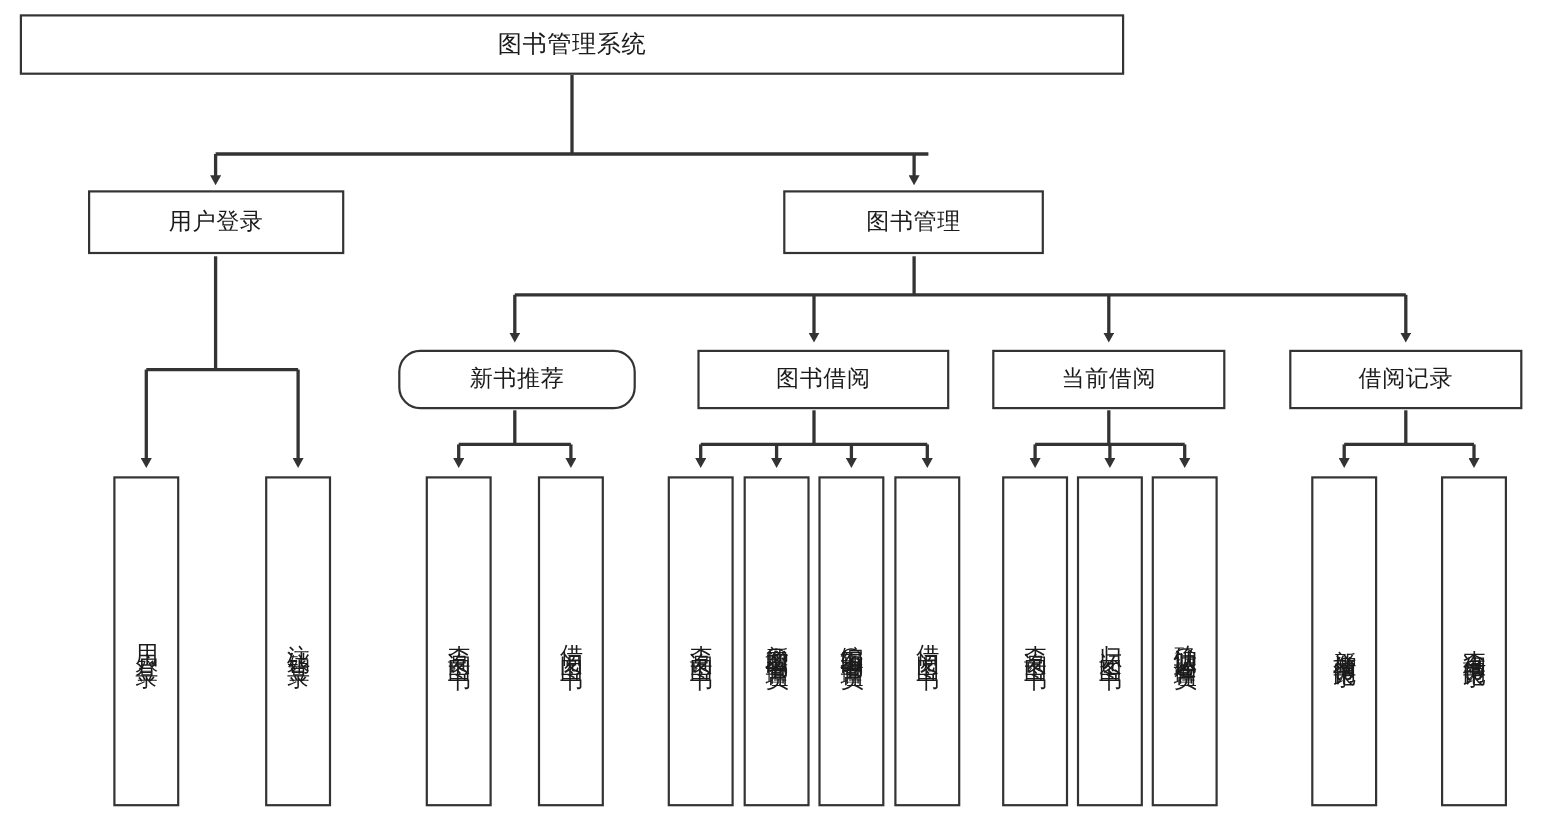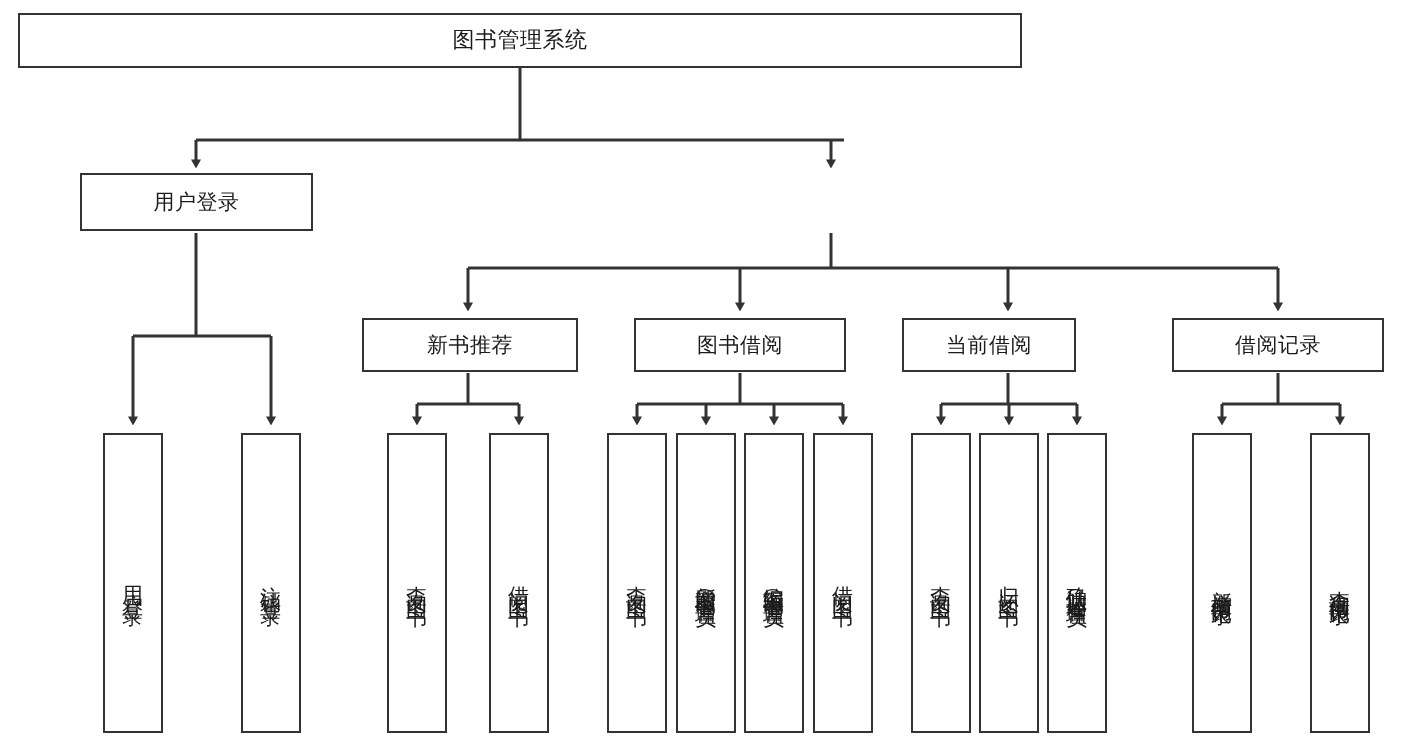--- a/index.html
+++ b/index.html
@@ -129,28 +129,31 @@
     </g>
   </svg>
 
   <div class="node horiz root" style="left:18px; top:13px; width:1004px; height:55px;">
     <span class="node-label">图书管理系统</span>
   </div>
 
   <div class="node horiz" style="left:80px; top:173px; width:233px; height:58px;">
     <span class="node-label">用户登录</span>
   </div>
-
-  <div class="node horiz" style="left:362px; top:318px; width:216px; height:54px;">
+  <div class="node horiz" style="left:712px; top:173px; width:237px; height:58px;">
+    <span class="node-label">图书管理</span>
+  </div>
+
+  <div class="node horiz" style="left:362px; top:318px; width:216px; height:54px;border-radius:20px;">
     <span class="node-label">新书推荐</span>
   </div>
-  <div class="node horiz" style="left:634px; top:318px; width:212px; height:54px;">
+  <div class="node horiz" style="left:634px; top:318px; width:229px; height:54px;">
     <span class="node-label">图书借阅</span>
   </div>
-  <div class="node horiz" style="left:902px; top:318px; width:174px; height:54px;">
+  <div class="node horiz" style="left:902px; top:318px; width:212px; height:54px;">
     <span class="node-label">当前借阅</span>
   </div>
   <div class="node horiz" style="left:1172px; top:318px; width:212px; height:54px;">
     <span class="node-label">借阅记录</span>
   </div>
 
   <div class="node vert" style="left:103px; top:433px; width:60px; height:300px;">
     <span class="node-label">用户登录</span>
   </div>
   <div class="node vert" style="left:241px; top:433px; width:60px; height:300px;">

